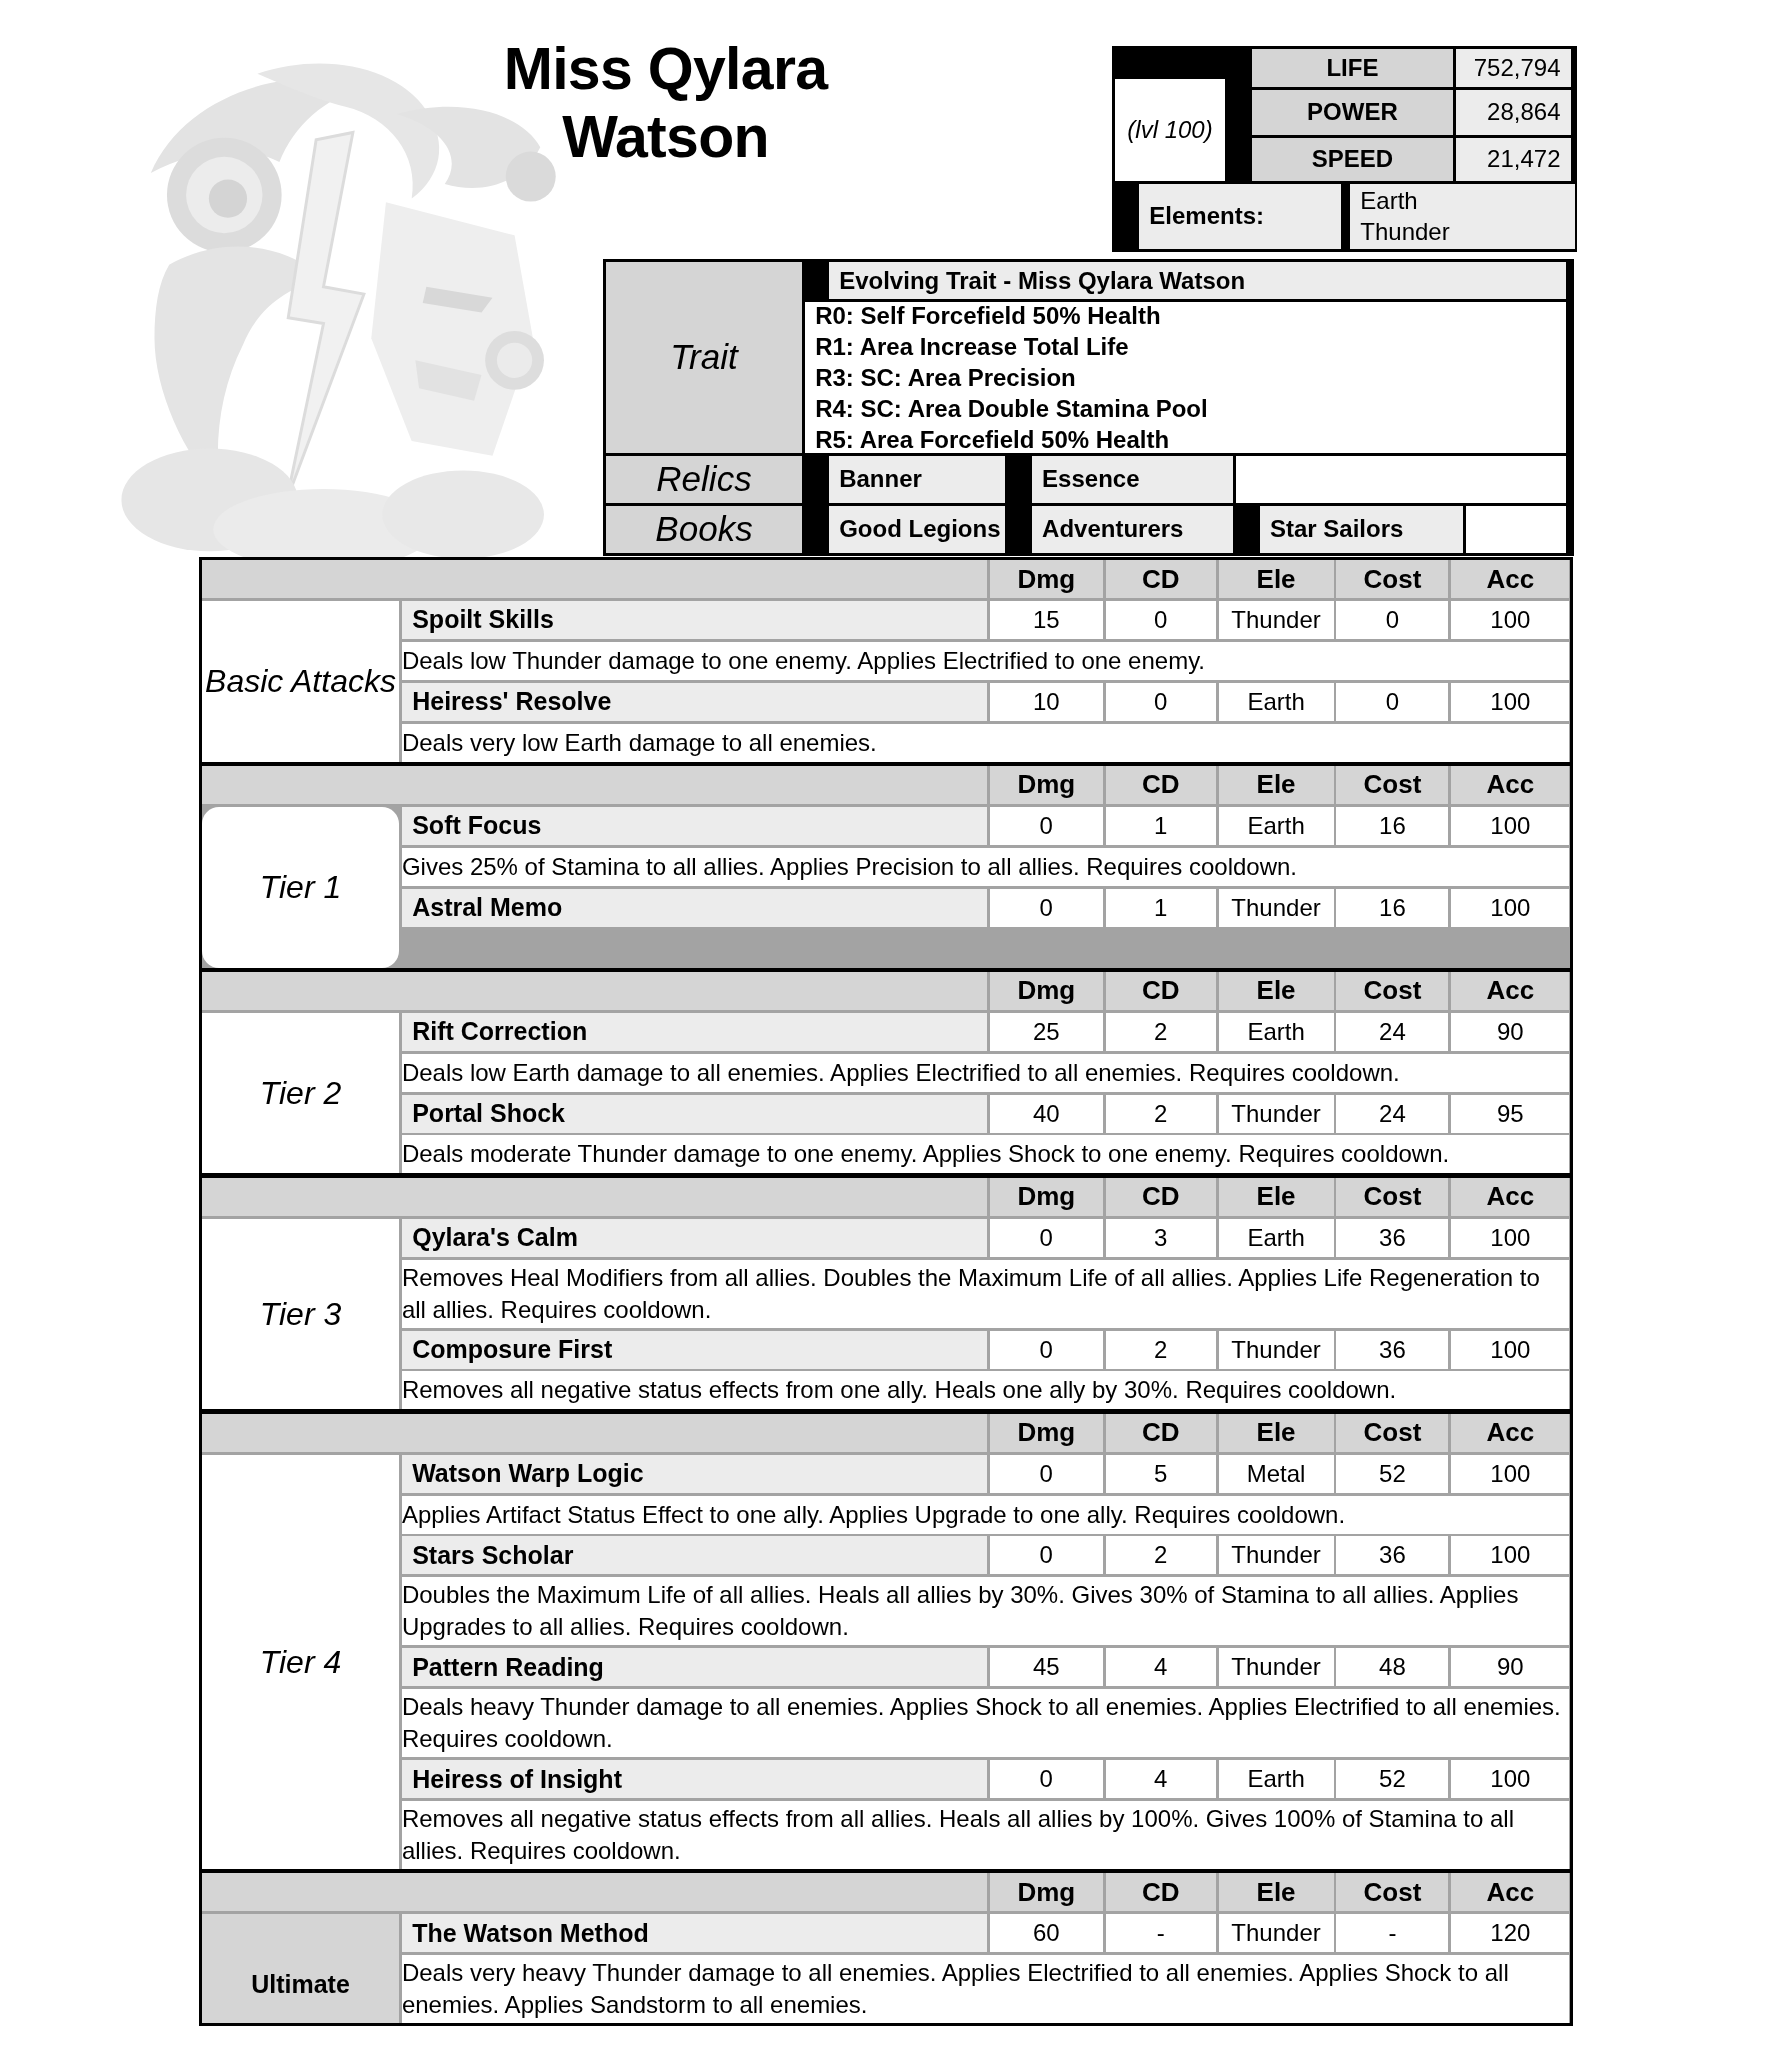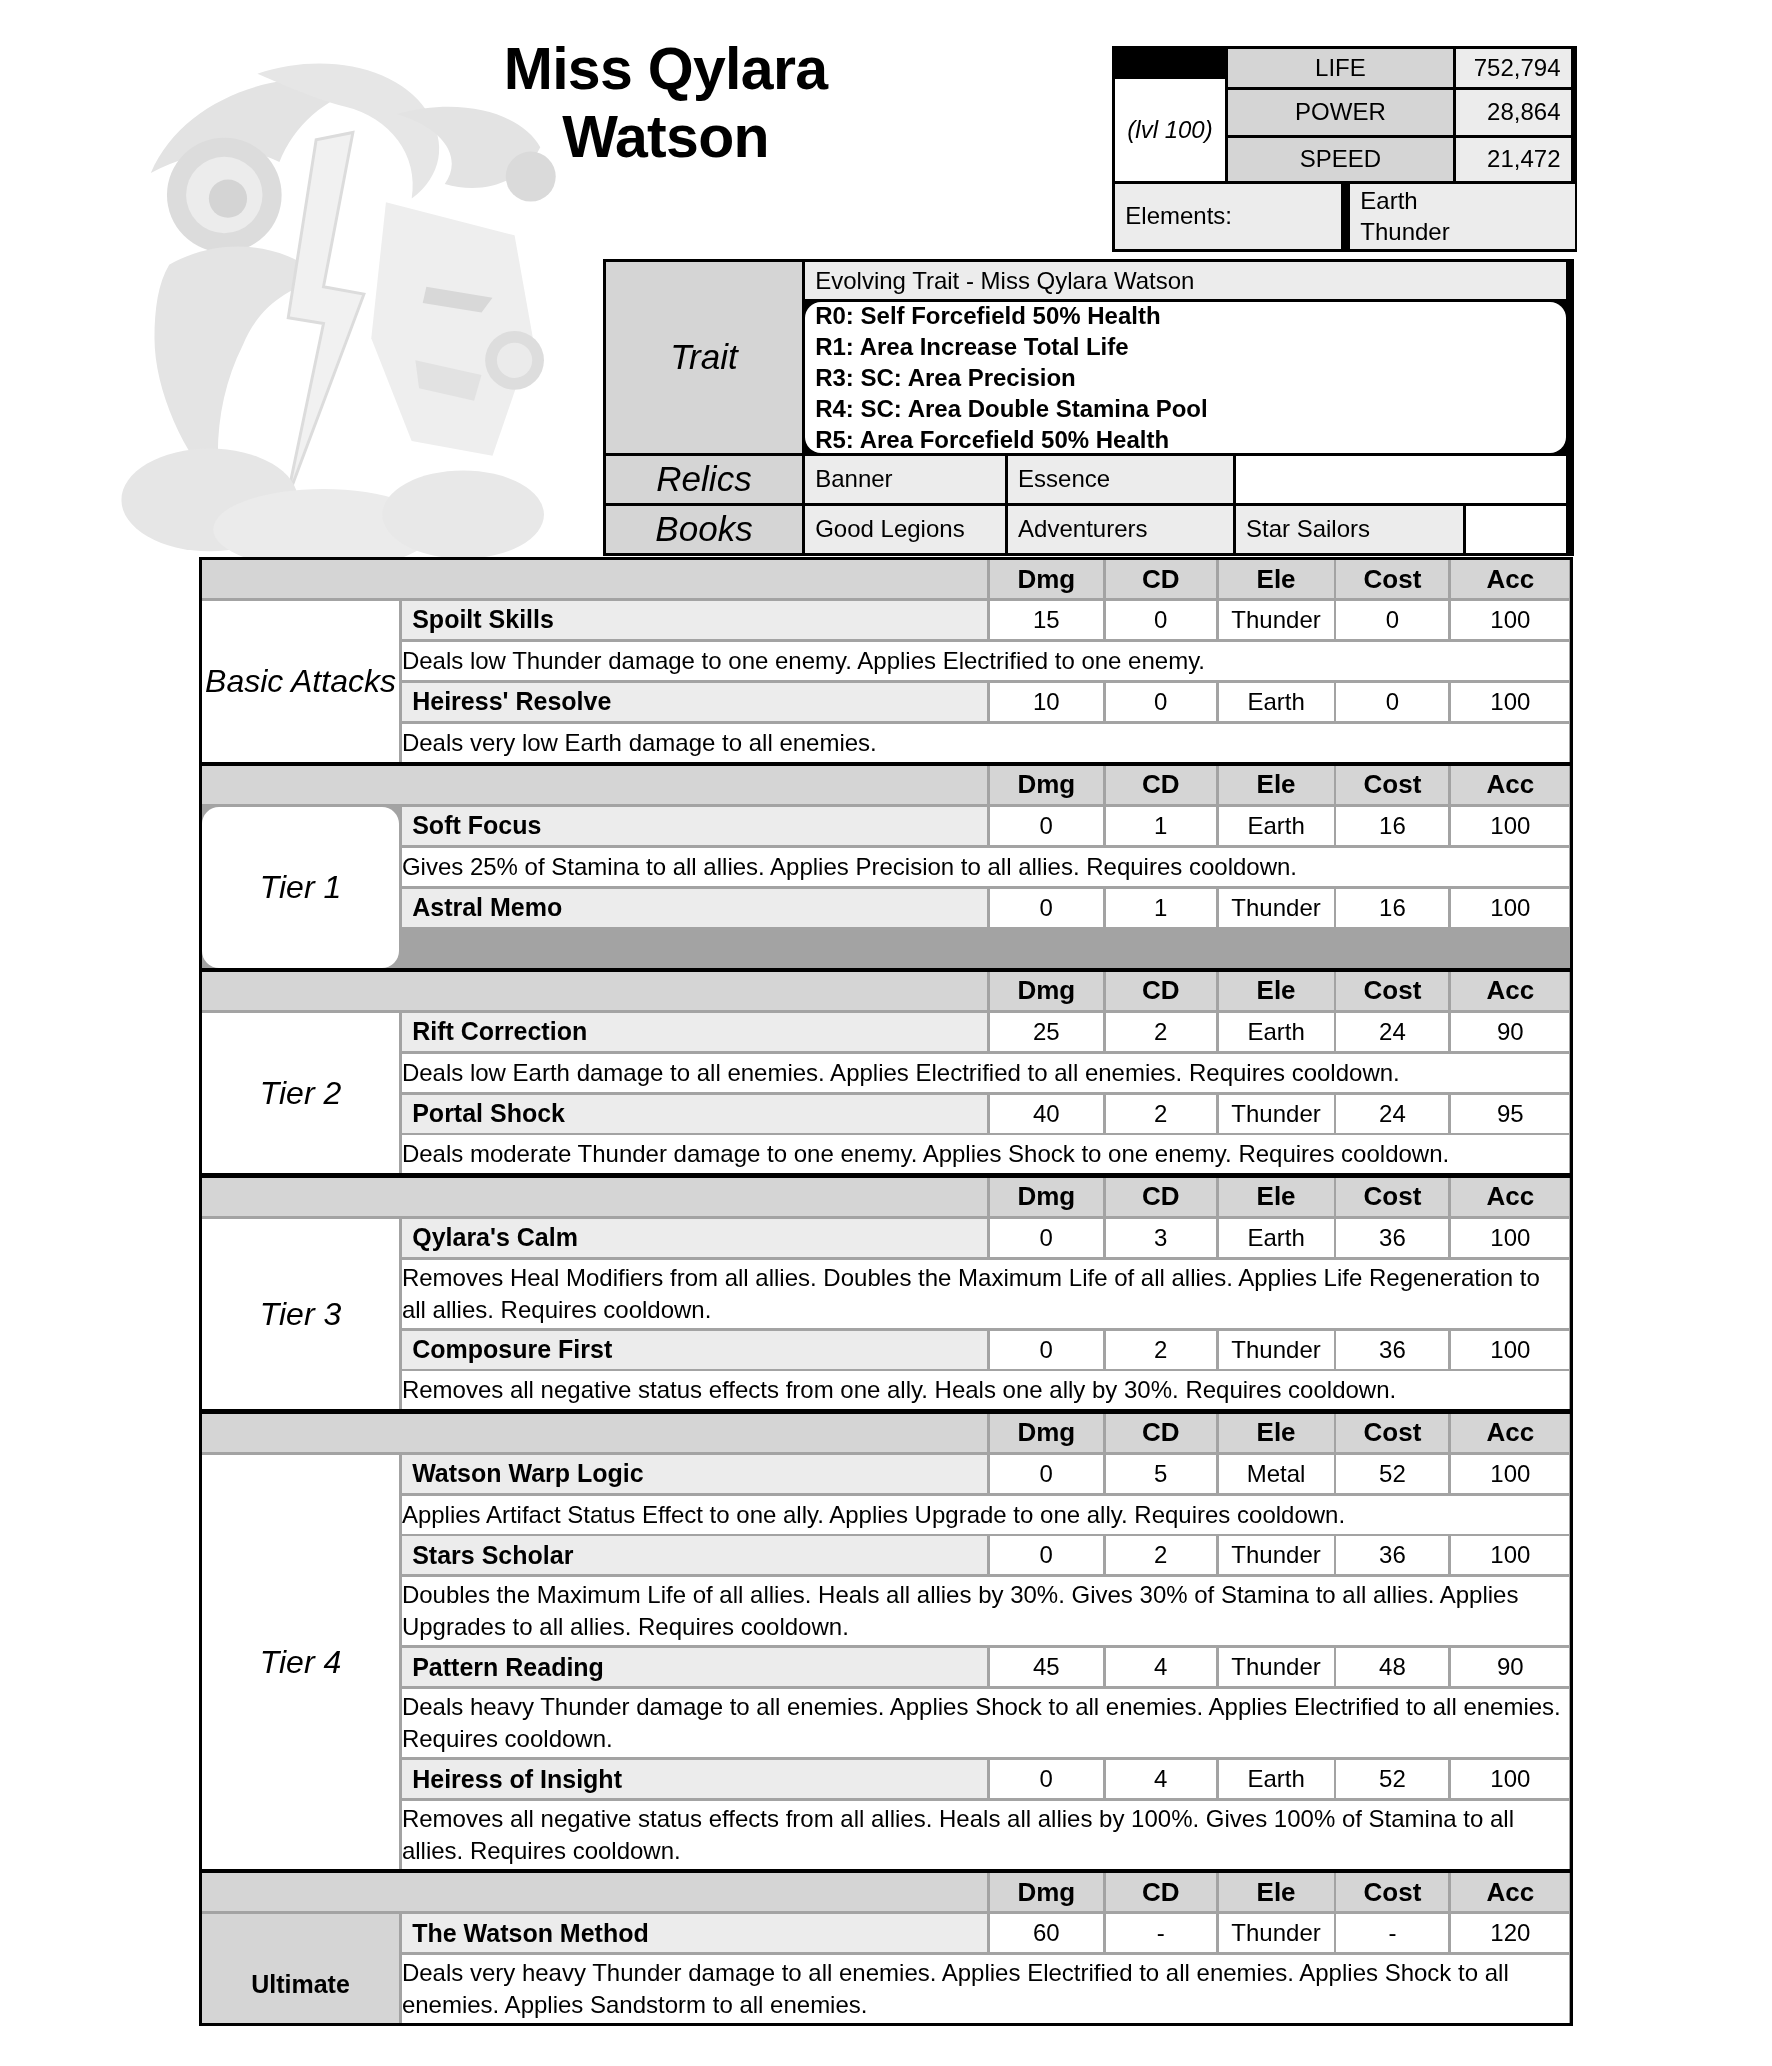--- a/index.html
+++ b/index.html
@@ -11,42 +11,42 @@
   .watermark{position:absolute;left:81px;top:44px;width:485px;height:515px;}
   
   .title{
     position:absolute;left:316px;top:35px;width:699px;text-align:center;
     font-size:59px;font-weight:bold;line-height:68px;letter-spacing:-0.7px;
   }
   
   .cell{background:#fff;display:flex;align-items:center;font-size:24px;box-sizing:border-box;}
   .gray{background:#d5d5d5;}
   .lgray{background:#ececec;}
-  .bold{font-weight:normal;}
+  .bold{font-weight:bold;margin-left:24px;}
   .ital{font-style:italic;margin-top:30px;}
   .center{justify-content:center;text-align:center;}
   .right{justify-content:flex-end;padding-right:10.3px;}
   .padl{padding-left:10.3px;}
   
   .stats-table{
     position:absolute;left:1112px;top:46px;width:465px;background:#000;border:3.7px solid #000;
     display:flex;flex-direction:column;gap:2.9px;box-sizing:border-box;
   }
   .stats-upper{display:grid;grid-template-columns:110px 225px 115px;grid-template-rows:38px 45px 43px;gap:2.9px;background:#000;}
   .lvl-cell{grid-column:1;grid-row:1 / span 3;}
   .stats-elements{display:grid;grid-template-columns:226px 225px;grid-template-rows:65px;gap:9px;background:#000;}
   .elements-value{flex-direction:column;align-items:flex-start;justify-content:center;line-height:31px;}
   
   .trait-table{
     position:absolute;left:603px;top:259px;width:971px;background:#000;border:3.7px solid #000;
     display:grid;grid-template-columns:196px 761px;grid-template-rows:37px 151px 47px 47px;gap:2.9px;box-sizing:border-box;
   }
   .t-label{justify-content:center;font-style:italic;font-size:35px;}
   .trait-label{grid-column:1;grid-row:1 / span 2;}
-  .trait-lines{flex-direction:column;align-items:flex-start;justify-content:center;line-height:31px;font-weight:bold;padding-left:10.3px;border-radius:16px;}
+  .trait-lines{flex-direction:column;align-items:flex-start;justify-content:center;line-height:31px;font-weight:bold;padding-left:10.3px;}
   .subrow{display:grid;gap:2.9px;background:#000;}
   .relics-row{grid-template-columns:200px 225px 330px;}
   .books-row{grid-template-columns:200px 225px 227px 100px;}
   
   .skills-table{
     position:absolute;left:199px;top:557px;width:1374px;background:#000;border:3.7px solid #000;
     display:flex;flex-direction:column;gap:4.4px;box-sizing:border-box;
   }
   .section{display:grid;grid-template-columns:197px 585px 113px 110px 115px 112px 118px;gap:2.9px;background:#a3a3a3;}
   .sec-left{grid-column:1 / 3;background:#d5d5d5;}

